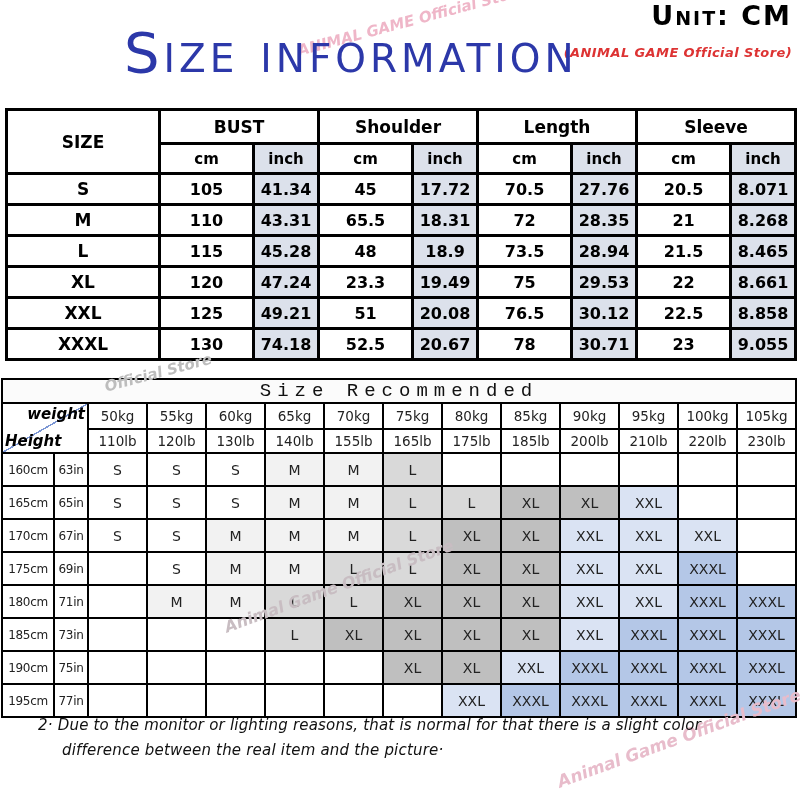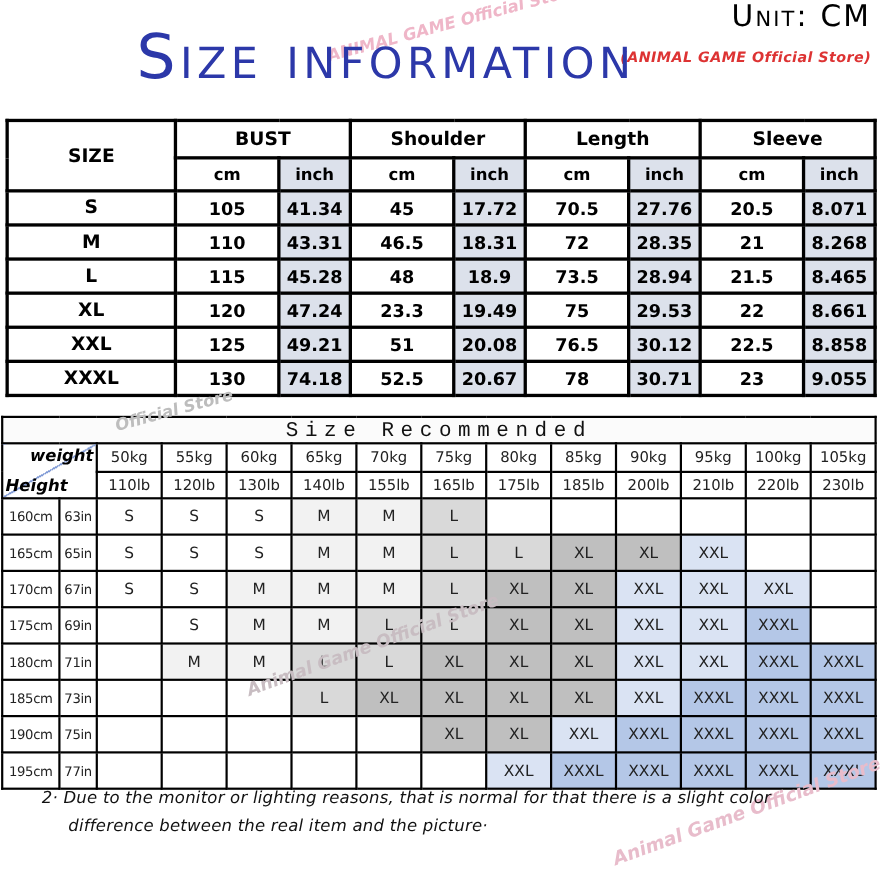--- a/index.html
+++ b/index.html
@@ -1,21 +1,21 @@
 <!DOCTYPE html>
 <html><head>
 <meta charset="utf-8">
 <style>
   html,body{margin:0;padding:0;background:#fff;}
   .canvas{position:relative;width:800px;height:800px;background:#fff;overflow:hidden;
           font-family:"DejaVu Sans",sans-serif;color:#000;}
 
   
   .unit-block{position:absolute;top:2px;right:8px;text-align:right;z-index:5;}
-  .unit-cm{font-variant:small-caps;font-size:27px;letter-spacing:2px;color:#000;line-height:1;}
+  .unit-cm{font-variant:small-caps;font-size:27px;letter-spacing:2px;color:#000;line-height:1;font-weight:bold;}
   .store-red{color:#dd3333;font-size:13px;font-weight:bold;font-style:italic;letter-spacing:.4px;margin-top:16px;}
   .title{position:absolute;top:20px;left:124px;margin:0;z-index:5;
          font-variant:small-caps;font-weight:400;font-size:56px;letter-spacing:4px;color:#2c38a9;text-align:center;}
 
   
   .wm{position:absolute;white-space:nowrap;font-style:italic;font-weight:bold;z-index:4;
       transform-origin:left center;pointer-events:none;}
 
   
   table{border-collapse:collapse;table-layout:fixed;}
@@ -108,21 +108,21 @@
           <td class="inch">17.72</td>
           <td class="">70.5</td>
           <td class="inch">27.76</td>
           <td class="">20.5</td>
           <td class="inch">8.071</td>
         </tr>
         <tr>
           <td class="sizecell">M</td>
           <td class="">110</td>
           <td class="inch">43.31</td>
-          <td class="">46.5</td>
+          <td class="">65.5</td>
           <td class="inch">18.31</td>
           <td class="">72</td>
           <td class="inch">28.35</td>
           <td class="">21</td>
           <td class="inch">8.268</td>
         </tr>
         <tr>
           <td class="sizecell">L</td>
           <td class="">115</td>
           <td class="inch">45.28</td>

